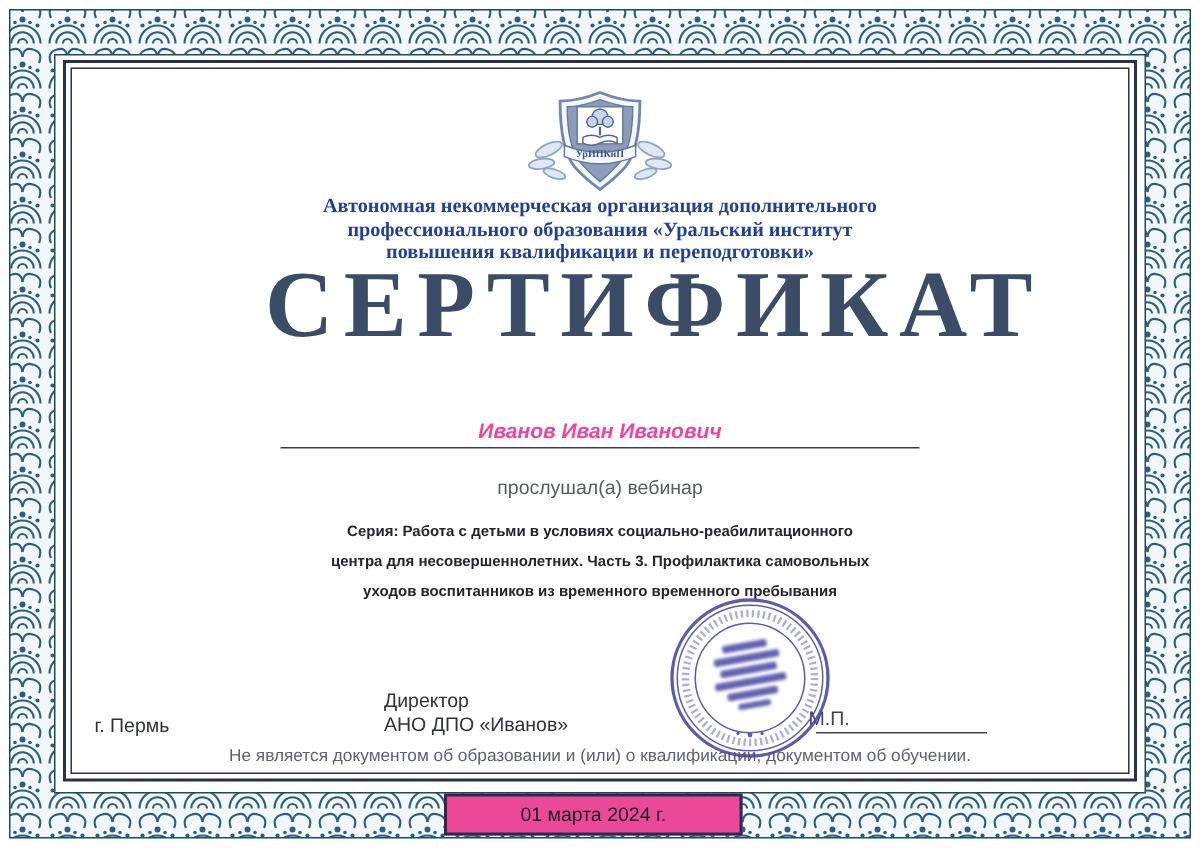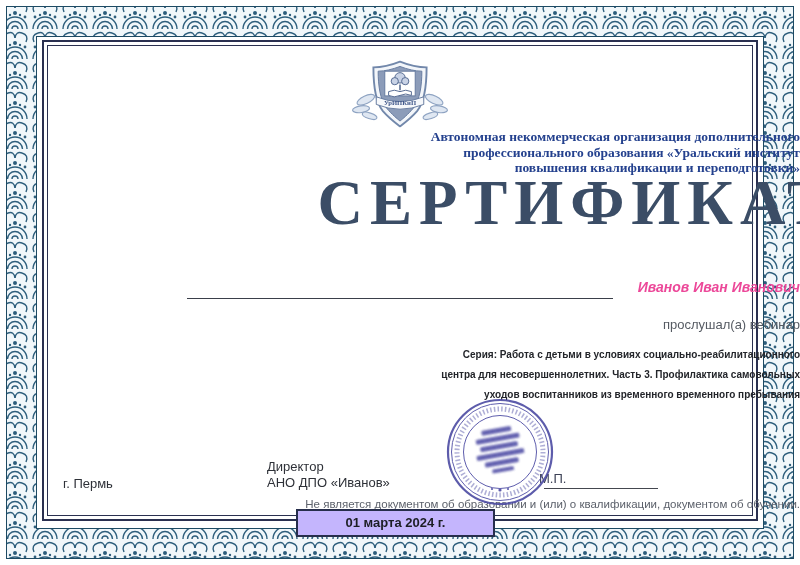--- a/index.html
+++ b/index.html
@@ -17,40 +17,40 @@
              font-family:"Liberation Serif",serif;font-weight:bold;font-size:165px;
              letter-spacing:2px;color:rgba(205,95,95,0.15);white-space:nowrap;}
   
   .orn-border{left:0;top:0;width:800px;height:565px;z-index:4;pointer-events:none;}
   
   .frame-outer{left:42px;top:40px;right:42px;bottom:44px;border:2px solid #2a3050;z-index:5;}
   .frame-inner{left:47px;top:45px;right:47px;bottom:49px;border:1px solid #2a3050;z-index:5;}
   
   .content{left:0;top:0;width:800px;height:565px;z-index:6;}
   .abs{position:absolute;}
-  .center{width:100%;text-align:right;}
+  .center{width:100%;text-align:center;}
   .logo{left:50%;top:56px;transform:translateX(-50%);width:118px;height:76px;}
   .org{top:129px;font-family:"Liberation Serif",serif;font-weight:bold;font-size:13.5px;
        line-height:15.5px;color:#24418e;}
   .cert-title{top:168px;font-family:"Liberation Serif",serif;font-weight:bold;font-size:63px;
               line-height:70px;letter-spacing:7px;color:#3b4d66;padding-left:36px;}
   .statement{top:257px;font-size:13px;color:#565b63;}
   .recipient{top:279px;font-size:14px;font-weight:bold;color:#ec4899;font-style:italic;}
   .name-rule{left:187px;top:298px;width:426px;border-top:1.5px solid #3a3f4a;}
   .action{top:317px;font-size:13px;color:#565b63;}
   .course{top:345px;font-size:10px;font-weight:bold;color:#23252a;line-height:20px;}
-  .director{left:267px;top:459px;font-size:13px;color:#2e3138;line-height:15.5px;}
+  .director{left:256px;top:459px;font-size:13px;color:#2e3138;line-height:15.5px;}
   .city{left:63px;top:476px;font-size:13px;color:#2e3138;}
   .mp{left:498px;top:471px;font-size:13px;color:#3c4156;margin-left:41px;}
   .sig-line{left:544px;top:488px;width:114px;border-top:1.3px solid #44474f;}
   .disclaimer{top:498px;font-size:11.5px;color:#5c616b;}
   .stamp{left:445px;top:397px;width:110px;height:110px;z-index:7;}
-  .date-box{left:296px;top:509px;width:199px;height:28px;box-sizing:border-box;
-            border:2px solid #272e4c;background:#c4b5fd;z-index:8;
-            text-align:center;line-height:24px;font-size:13px;font-weight:bold;color:#1c1e24;}
+  .date-box{left:296px;top:529px;width:199px;height:28px;box-sizing:border-box;
+            border:2px solid #272e4c;background:#ec4899;z-index:8;
+            text-align:center;line-height:24px;font-size:13px;font-weight:normal;color:#1c1e24;}
 </style>
 </head>
 <body>
 
 <div class="page">
 
   <svg class="layer bg-wave" width="704" height="467" viewBox="0 0 704 467">
     <defs>
       <pattern id="wave" width="9" height="16" patternUnits="userSpaceOnUse">
         <path d="M4.5 0 Q8 4 4.5 8 Q1 12 4.5 16" stroke="#e8ecef" stroke-width="1.1" fill="none"></path>

